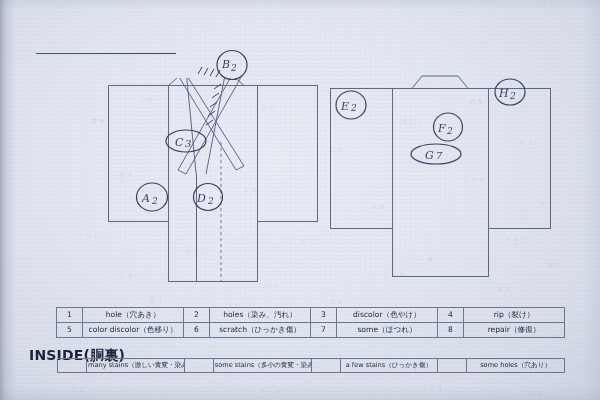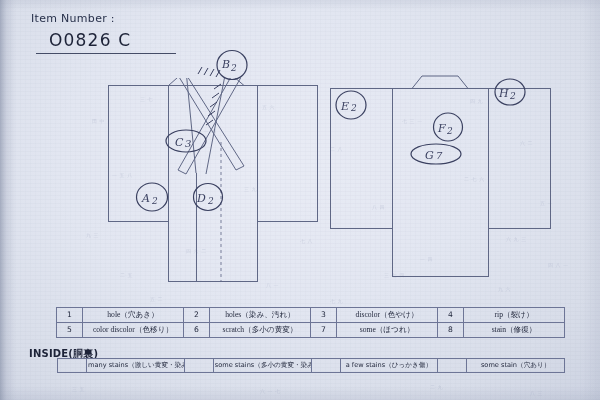--- a/index.html
+++ b/index.html
@@ -66,26 +66,26 @@
   #legend td{
     border:1px solid #6d7596;
     font-size:7.6px;color:#1d2338;
     text-align:center;height:14px;padding:0 1px;
     font-family:"DejaVu Sans", sans-serif;
     line-height:1;
     white-space:nowrap;
     overflow:hidden;
   }
   #legend td.num{width:23px;}
-  #legend td.lbl{width:98px;font-family:Liberation Serif, serif;}
+  #legend td.lbl{width:98px;}
 
   
   .inside-title{
     position:absolute;left:29px;top:347px;
-    font-size:10px;font-weight:bold;color:#1d2338;
+    font-size:14px;font-weight:bold;color:#1d2338;
     font-family:"DejaVu Sans", sans-serif;letter-spacing:.2px;
   }
   #inside{
     position:absolute;left:57px;top:358px;width:508px;
     border-collapse:collapse;table-layout:fixed;
   }
   #inside td{
     border:1px solid #6d7596;
     font-size:6.6px;color:#1d2338;
     text-align:center;height:13px;padding:0 1px;
@@ -140,22 +140,20 @@
       <span class="bt" style="left: 498px; top: 286px;">九 六</span>
       <span class="bt" style="left: 150px; top: 296px;">五 二</span>
       <span class="bt" style="left: 330px; top: 298px;">七 九</span>
       <span class="bt" style="left: 548px; top: 262px;">四 八 一</span>
       <span class="bt" style="left: 72px; top: 386px;">三 五</span>
       <span class="bt" style="left: 260px; top: 388px;">六 一 七</span>
       <span class="bt" style="left: 430px; top: 384px;">二 九</span>
       <span class="bt" style="left: 530px; top: 390px;">八 三</span>
     </div>
 
-  <div class="hdr-label">Item Number :</div>
-  <div class="hdr-value">O0826  C</div>
   <div class="hdr-rule"></div>
 
   <div class="dg" style="left:108px;top:78px;">
     <svg width="210" height="212" viewBox="0 0 210 212">
       <g fill="none" stroke="#5f6785" stroke-width="1">
 
         <rect x="0.5" y="7.5" width="60" height="136"></rect>
 
         <rect x="149.5" y="7.5" width="60" height="136"></rect>
 
@@ -281,39 +279,39 @@
         <td class="lbl">holes（染み、汚れ）</td>
         <td class="num">3</td>
         <td class="lbl">discolor（色やけ）</td>
         <td class="num">4</td>
         <td class="lbl">rip（裂け）</td>
       </tr>
       <tr>
         <td class="num">5</td>
         <td class="lbl">color discolor（色移り）</td>
         <td class="num">6</td>
-        <td class="lbl">scratch（多小の黄変）</td>
+        <td class="lbl">scratch（ひっかき傷）</td>
         <td class="num">7</td>
         <td class="lbl">some（ほつれ）</td>
         <td class="num">8</td>
-        <td class="lbl">stain（修復）</td>
+        <td class="lbl">repair（修復）</td>
       </tr>
     </tbody>
   </table>
 
   <div class="inside-title">INSIDE(胴裏)</div>
 
   <table id="inside">
     <tbody>
       <tr>
         <td class="chk"></td>
         <td>many stains（激しい黄変・染み）</td>
         <td class="chk"></td>
         <td>some stains（多小の黄変・染み）</td>
         <td class="chk"></td>
         <td>a few stains（ひっかき傷）</td>
         <td class="chk"></td>
-        <td>some stain（穴あり）</td>
+        <td>some holes（穴あり）</td>
       </tr>
     </tbody>
   </table>
 
 </div>
 
 </body></html>

